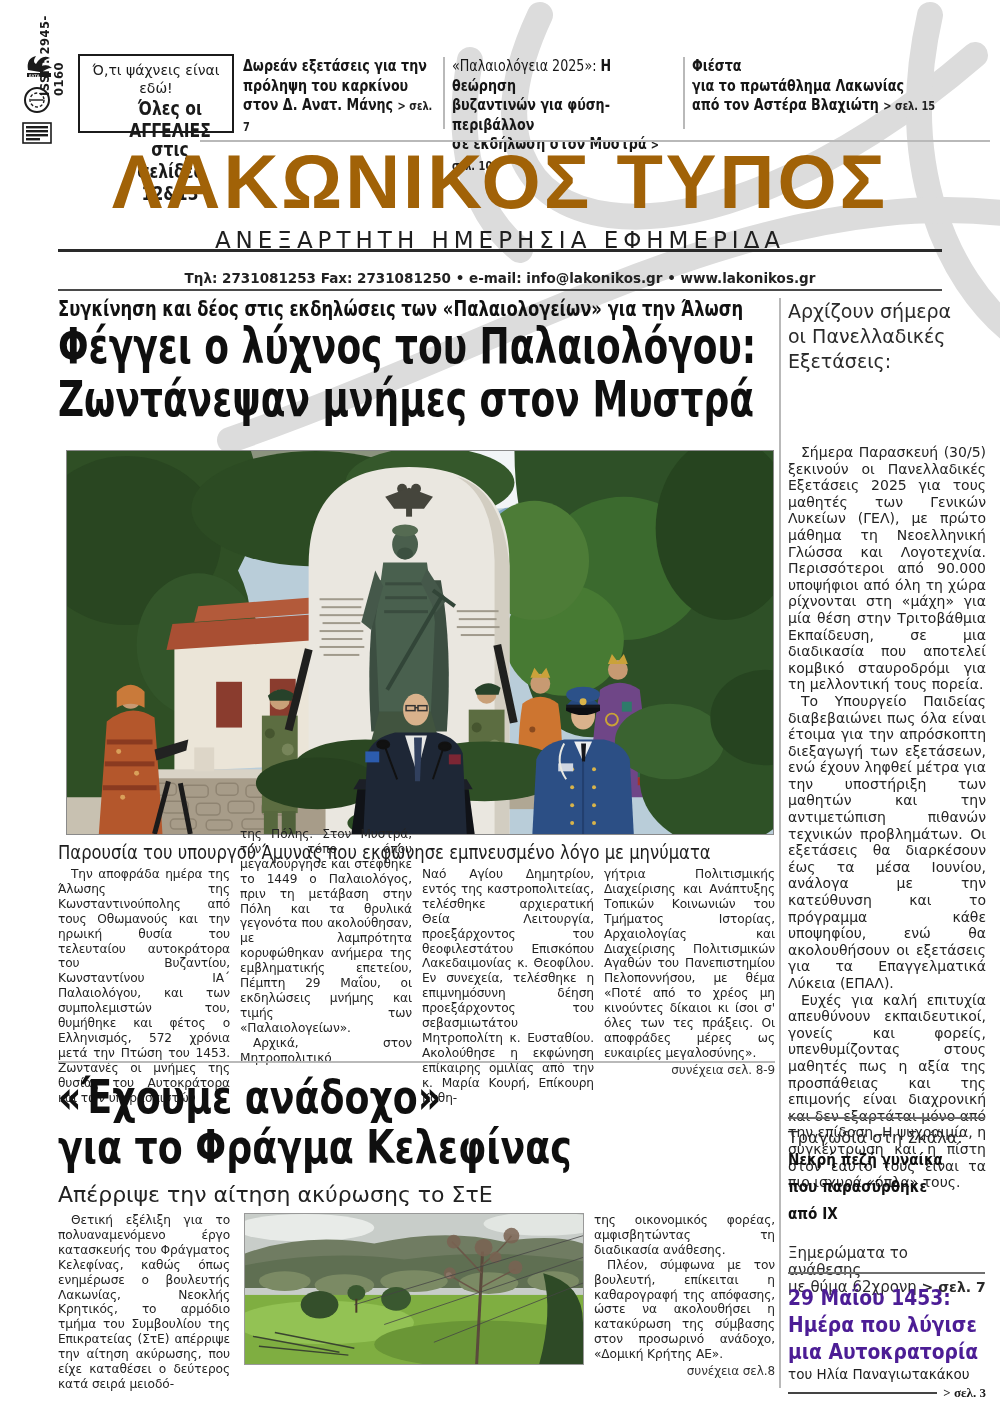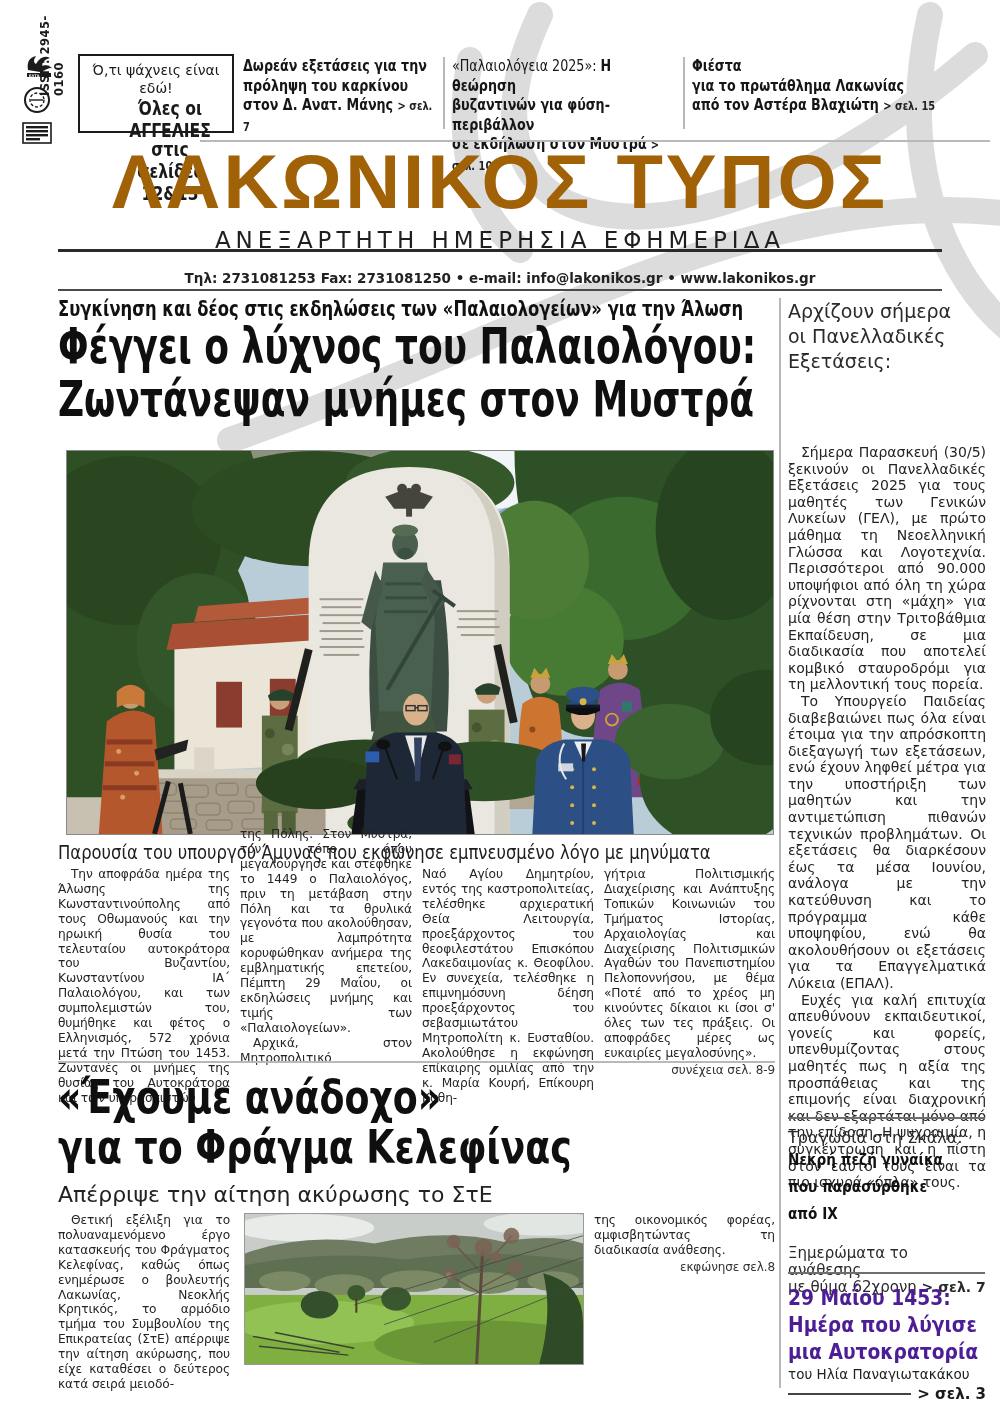--- a/index.html
+++ b/index.html
@@ -407,21 +407,22 @@
       <g stroke="#444444" stroke-width="0.8">
         <line x1="340" y1="22" x2="110" y2="92"></line>
           <line x1="340" y1="44" x2="140" y2="112"></line>
         <line x1="340" y1="70" x2="190" y2="130"></line>
       </g>
     </svg>
   </div>
 
   <div class="col" style="left:594px;top:1213px;width:181px;">
     <p>της οικονομικός φορέας, αμφισβητώντας τη διαδικασία ανάθεσης.</p>
-    <div class="cont">εκφώνησε σελ.8</div>
+    <p class="ind">Πλέον, σύμφωνα με τον βουλευτή, επίκειται η καθαρογραφή της απόφασης, ώστε να ακολουθήσει η κατακύρωση της σύμβασης στον προσωρινό ανάδοχο, «Δομική Κρήτης ΑΕ».</p>
+    <div class="cont">συνέχεια σελ.8</div>
   </div>
 
   <div class="grule" style="left:779px;top:298px;width:1.5px;height:1090px;"></div>
 
   <div class="sb sb-kicker prel" style="top:299px;">Αρχίζουν σήμερα
 οι Πανελλαδικές
 Εξετάσεις:</div>
   <div class="sb sb-body" style="top:444px;">
     <p class="ind">Σήμερα Παρασκευή (30/5) ξεκινούν οι Πανελλαδικές Εξετάσεις 2025 για τους μαθητές των Γενικών Λυκείων (ΓΕΛ), με πρώτο μάθημα τη Νεοελληνική Γλώσσα και Λογοτεχνία. Περισσότεροι από 90.000 υποψήφιοι από όλη τη χώρα ρίχνονται στη «μάχη» για μία θέση στην Τριτοβάθμια Εκπαίδευση, σε μια διαδικασία που αποτελεί κομβικό σταυροδρόμι για τη μελλοντική τους πορεία.</p>
     <p class="ind">Το Υπουργείο Παιδείας διαβεβαιώνει πως όλα είναι έτοιμα για την απρόσκοπτη διεξαγωγή των εξετάσεων, ενώ έχουν ληφθεί μέτρα για την υποστήριξη των μαθητών και την αντιμετώπιση πιθανών τεχνικών προβλημάτων. Οι εξετάσεις θα διαρκέσουν έως τα μέσα Ιουνίου, ανάλογα με την κατεύθυνση και το πρόγραμμα κάθε υποψηφίου, ενώ θα ακολουθήσουν οι εξετάσεις για τα Επαγγελματικά Λύκεια (ΕΠΑΛ).</p>
@@ -444,16 +445,16 @@
   <div class="grule" style="left:788px;top:1272px;width:197px;height:2px;background:#6f6f6f;"></div>
 
   <div class="sb" style="top:1284px;font-size:22px;line-height:27px;font-weight:bold;color:#4c1d95;">
     <span class="sx prel" style="transform:scaleX(.85);width:232px;">29 Μαΐου 1453:
 Ημέρα που λύγισε
 μια Αυτοκρατορία</span>
   </div>
   <div class="sb" style="top:1366px;font-size:13.5px;font-weight:normal;color:#222;">του Ηλία Παναγιωτακάκου</div>
   <div class="sb pageline" style="top:1385px;">
     <span class="ln"></span>
-    <span class="b" style="font-size:15px;">&gt; σελ. 3</span>
+    <span class="b" style="font-size:13px;font-family:Liberation Serif, serif;">&gt; σελ. 3</span>
   </div>
 
 </div>
 
 </body></html>

